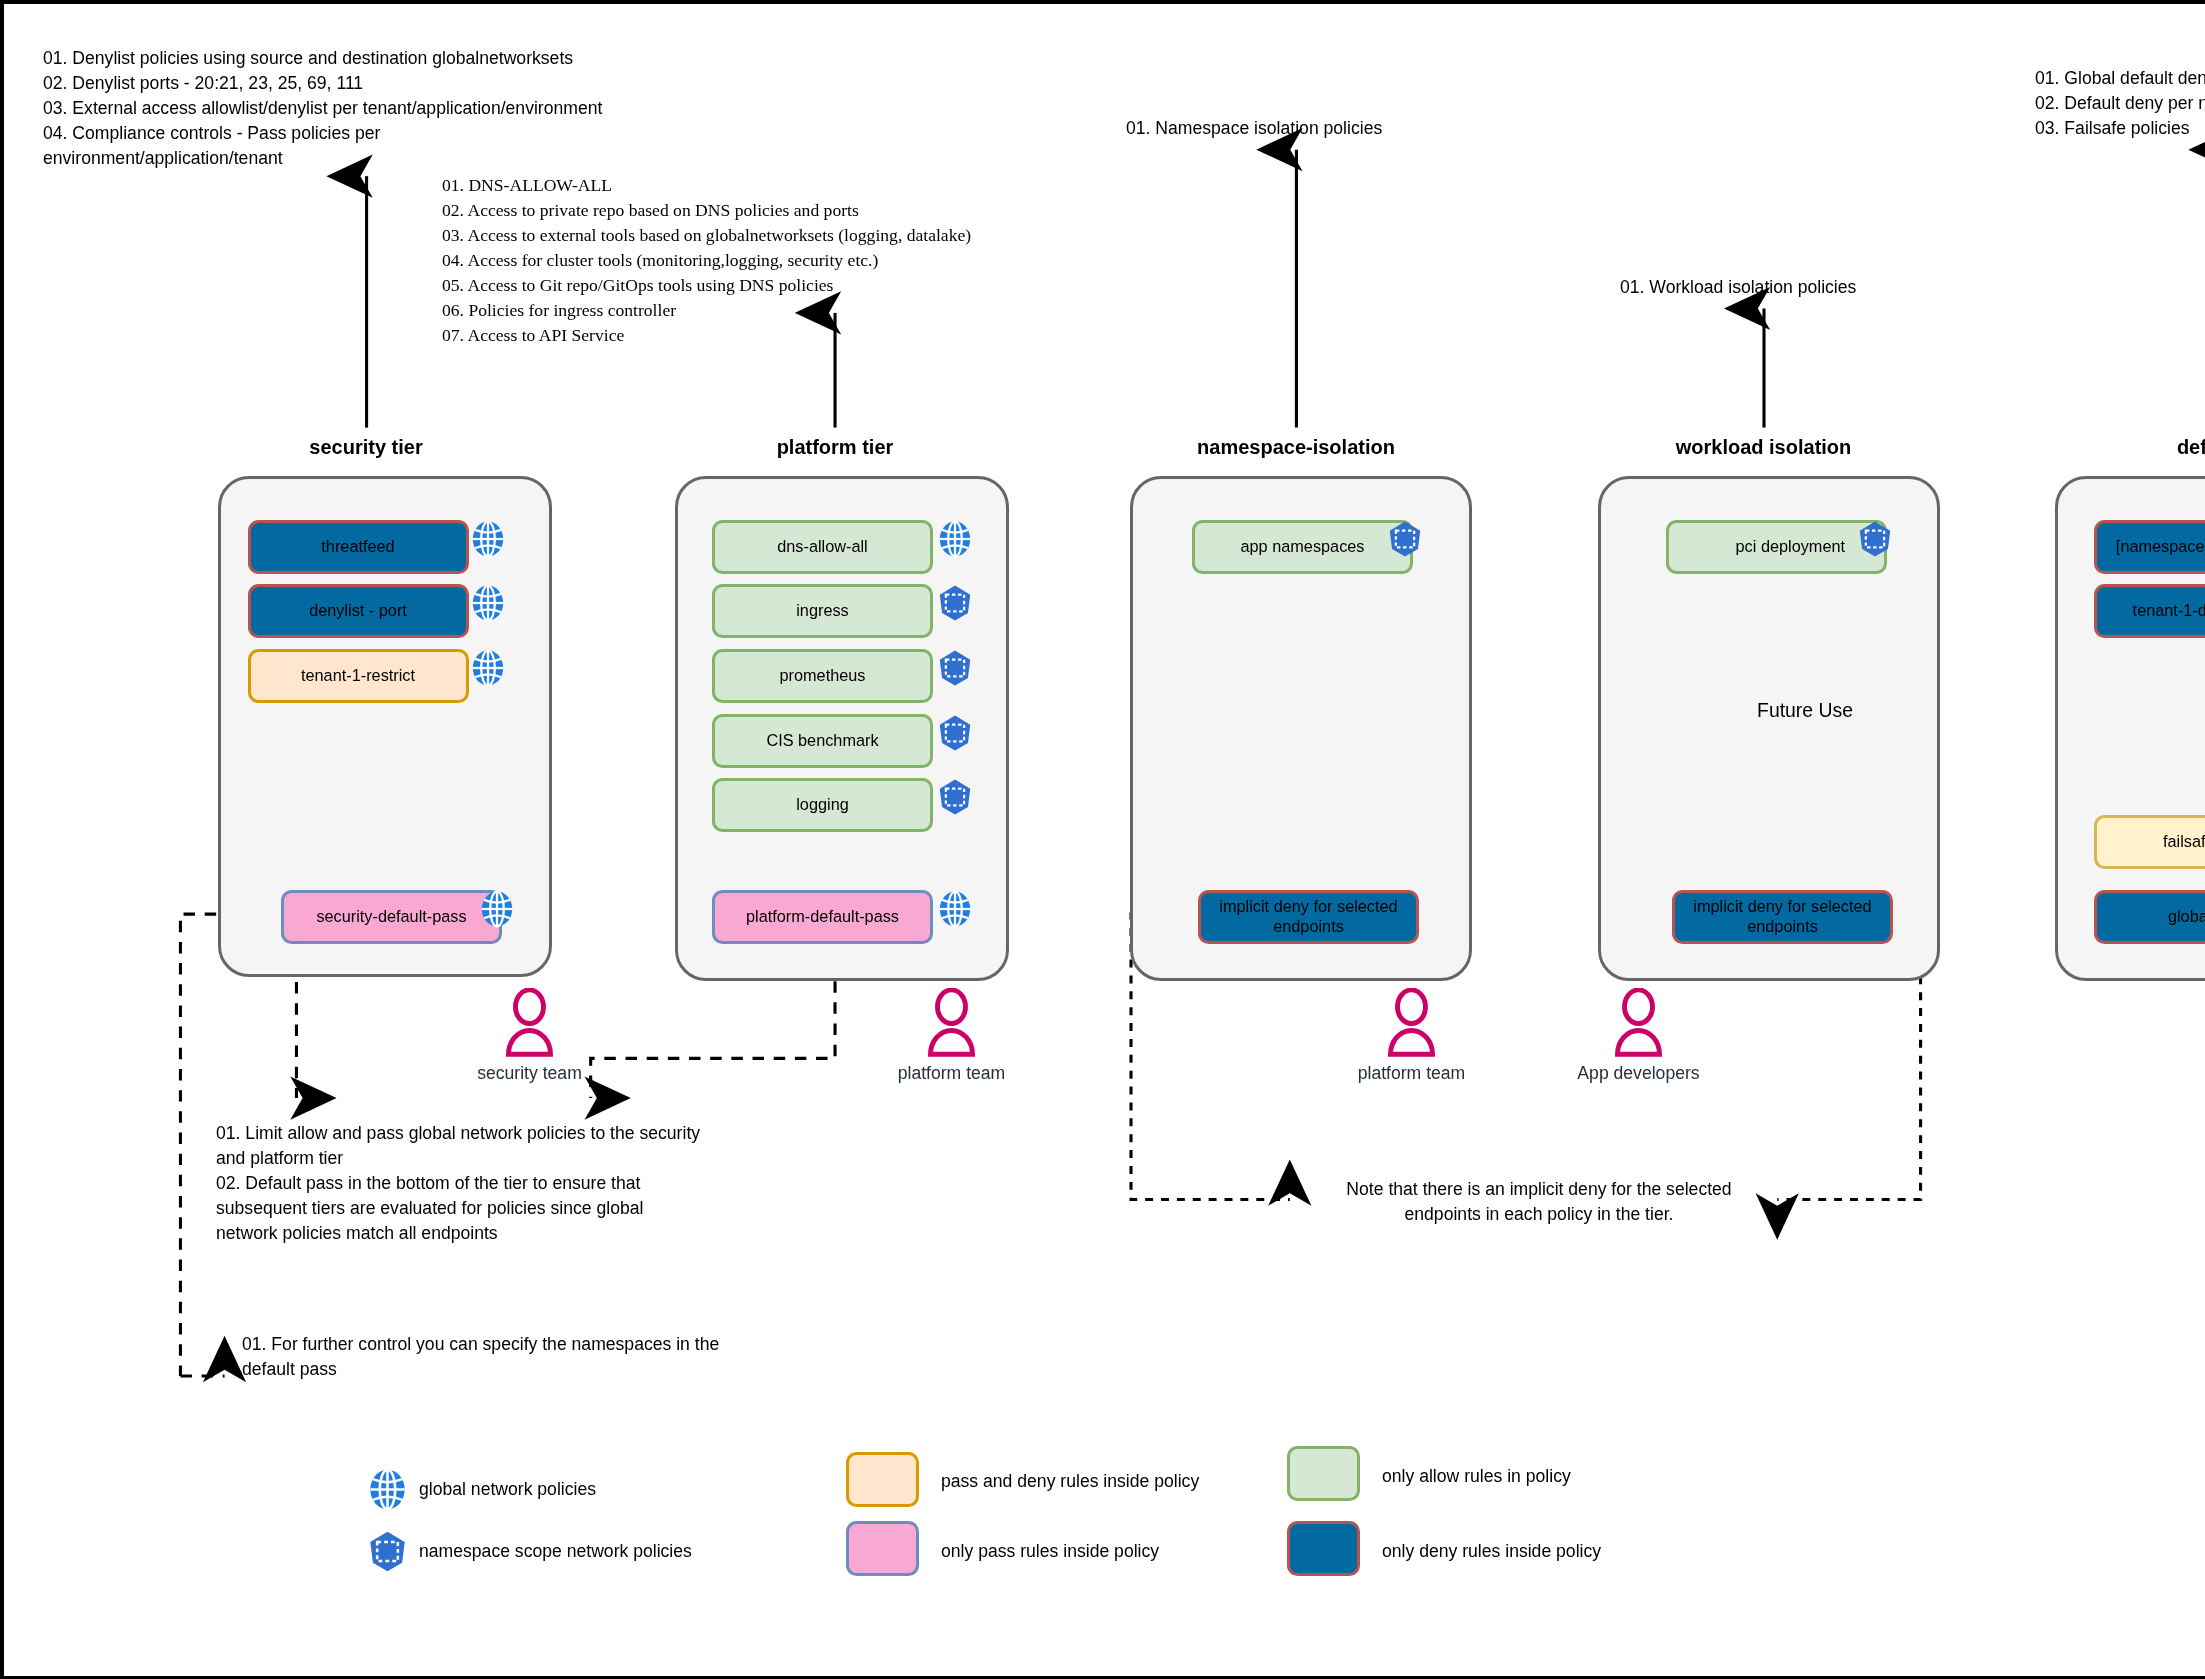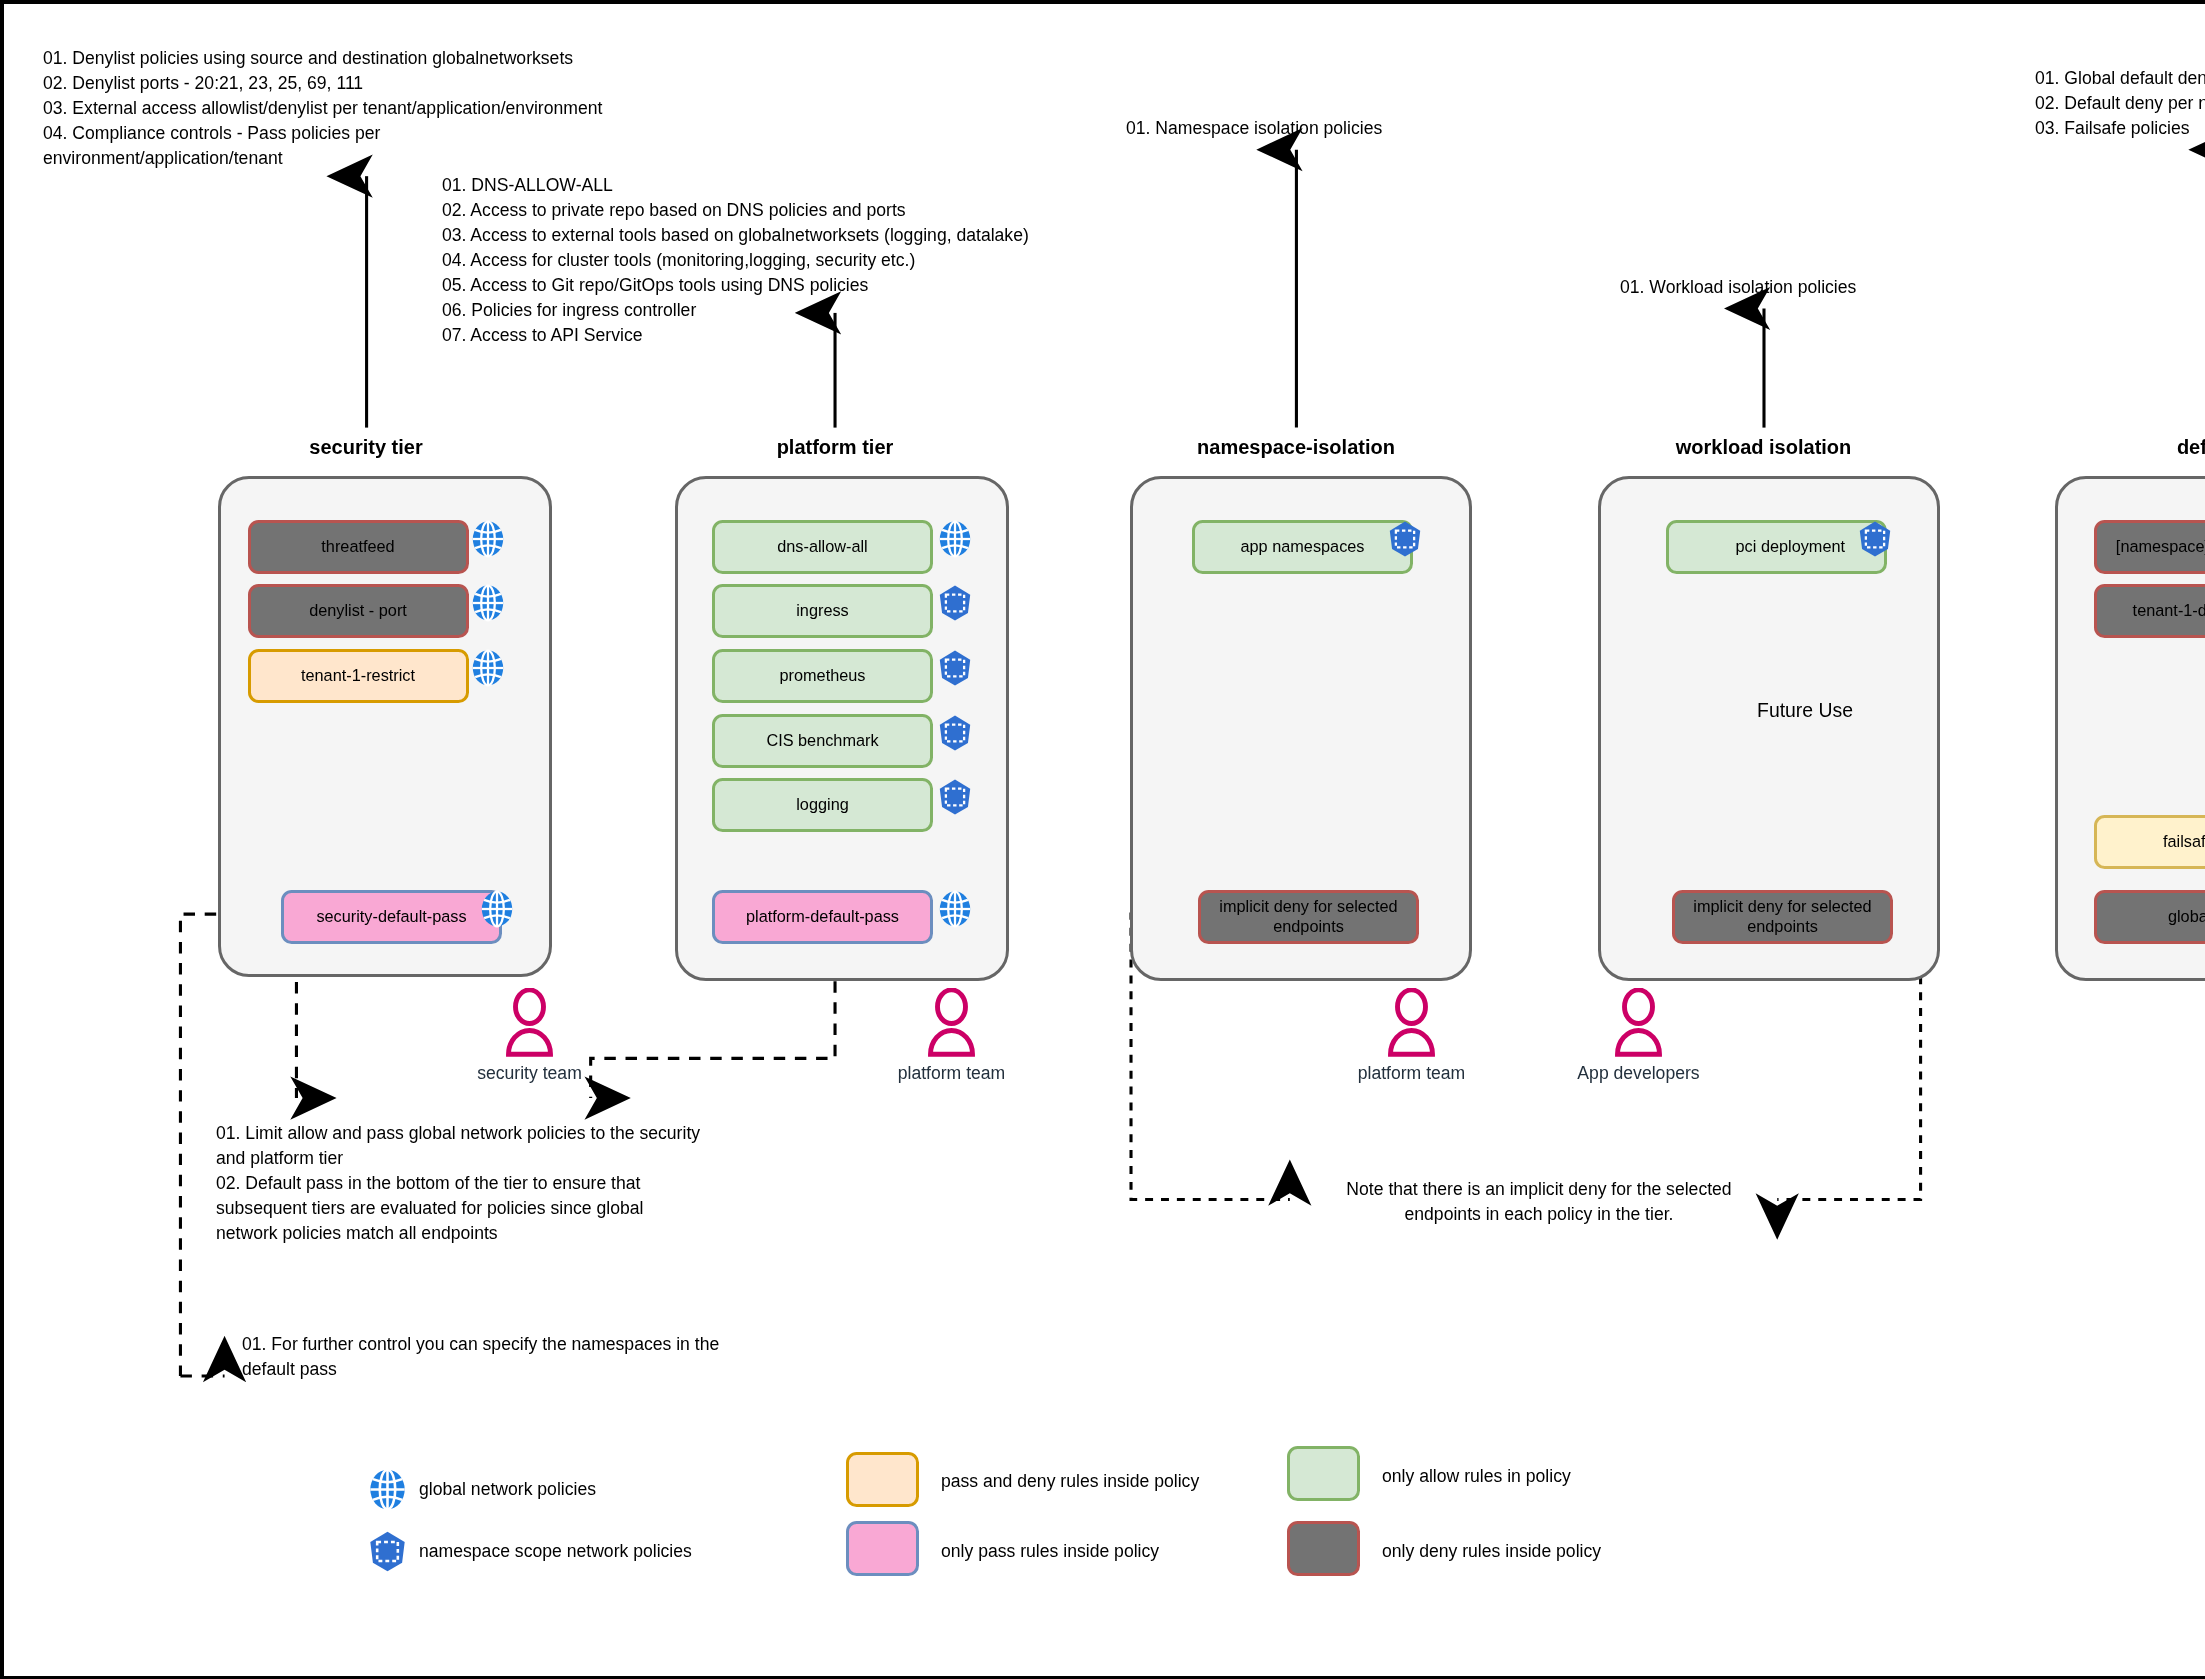--- a/index.html
+++ b/index.html
@@ -44,21 +44,21 @@
     border-style:solid;
     display:flex;
     align-items:center;
     justify-content:center;
     text-align:center;
     font-size:16.3px;
     line-height:1.2;
     padding:1.8px 4.4px;
     color:#000000;
   }
-  .c-red{background:#737373;border-color:#b85450;}
+  .c-red{background:#0369a1;border-color:#b85450;}
   .c-green{background:#d5e8d4;border-color:#82b366;}
   .c-blue{background:#f9a8d4;border-color:#6c8ebf;}
   .c-orange{background:#ffe6cc;border-color:#d79b00;}
   .c-yellow{background:#fff2cc;border-color:#d6b656;}
   .icon{position:absolute;}
   .person-label{
     position:absolute;
     font-size:17.6px;
     color:#23303d;
     text-align:center;
@@ -143,21 +143,21 @@
       <path d="M 5200 1905 L 5855 1905 L 5855 1560" marker-end="url(#arrU)"></path>
     </g>
   </svg>
 
   <div class="abs note" style="left:39px;top:42px;width:688px;">01. Denylist policies using source and destination globalnetworksets
 02. Denylist ports - 20:21, 23, 25, 69, 111
 03. External access allowlist/denylist per tenant/application/environment
 04. Compliance controls - Pass policies per
 environment/application/tenant</div>
 
-  <div class="abs note" style="left:438px;top:169px;width:715px;">01. DNS-ALLOW-ALL
+  <div class="abs note" style="left:438px;top:169px;width:715px;font-family:Liberation Serif, serif;">01. DNS-ALLOW-ALL
 02. Access to private repo based on DNS policies and ports
 03. Access to external tools based on globalnetworksets (logging, datalake)
 04. Access for cluster tools (monitoring,logging, security etc.)
 05. Access to Git repo/GitOps tools using DNS policies
 06. Policies for ingress controller
 07. Access to API Service</div>
 
   <div class="abs note" style="left:1122px;top:112px;width:397px;">01. Namespace isolation policies</div>
 
   <div class="abs note" style="left:1616px;top:271px;width:397px;">01. Workload isolation policies</div>

